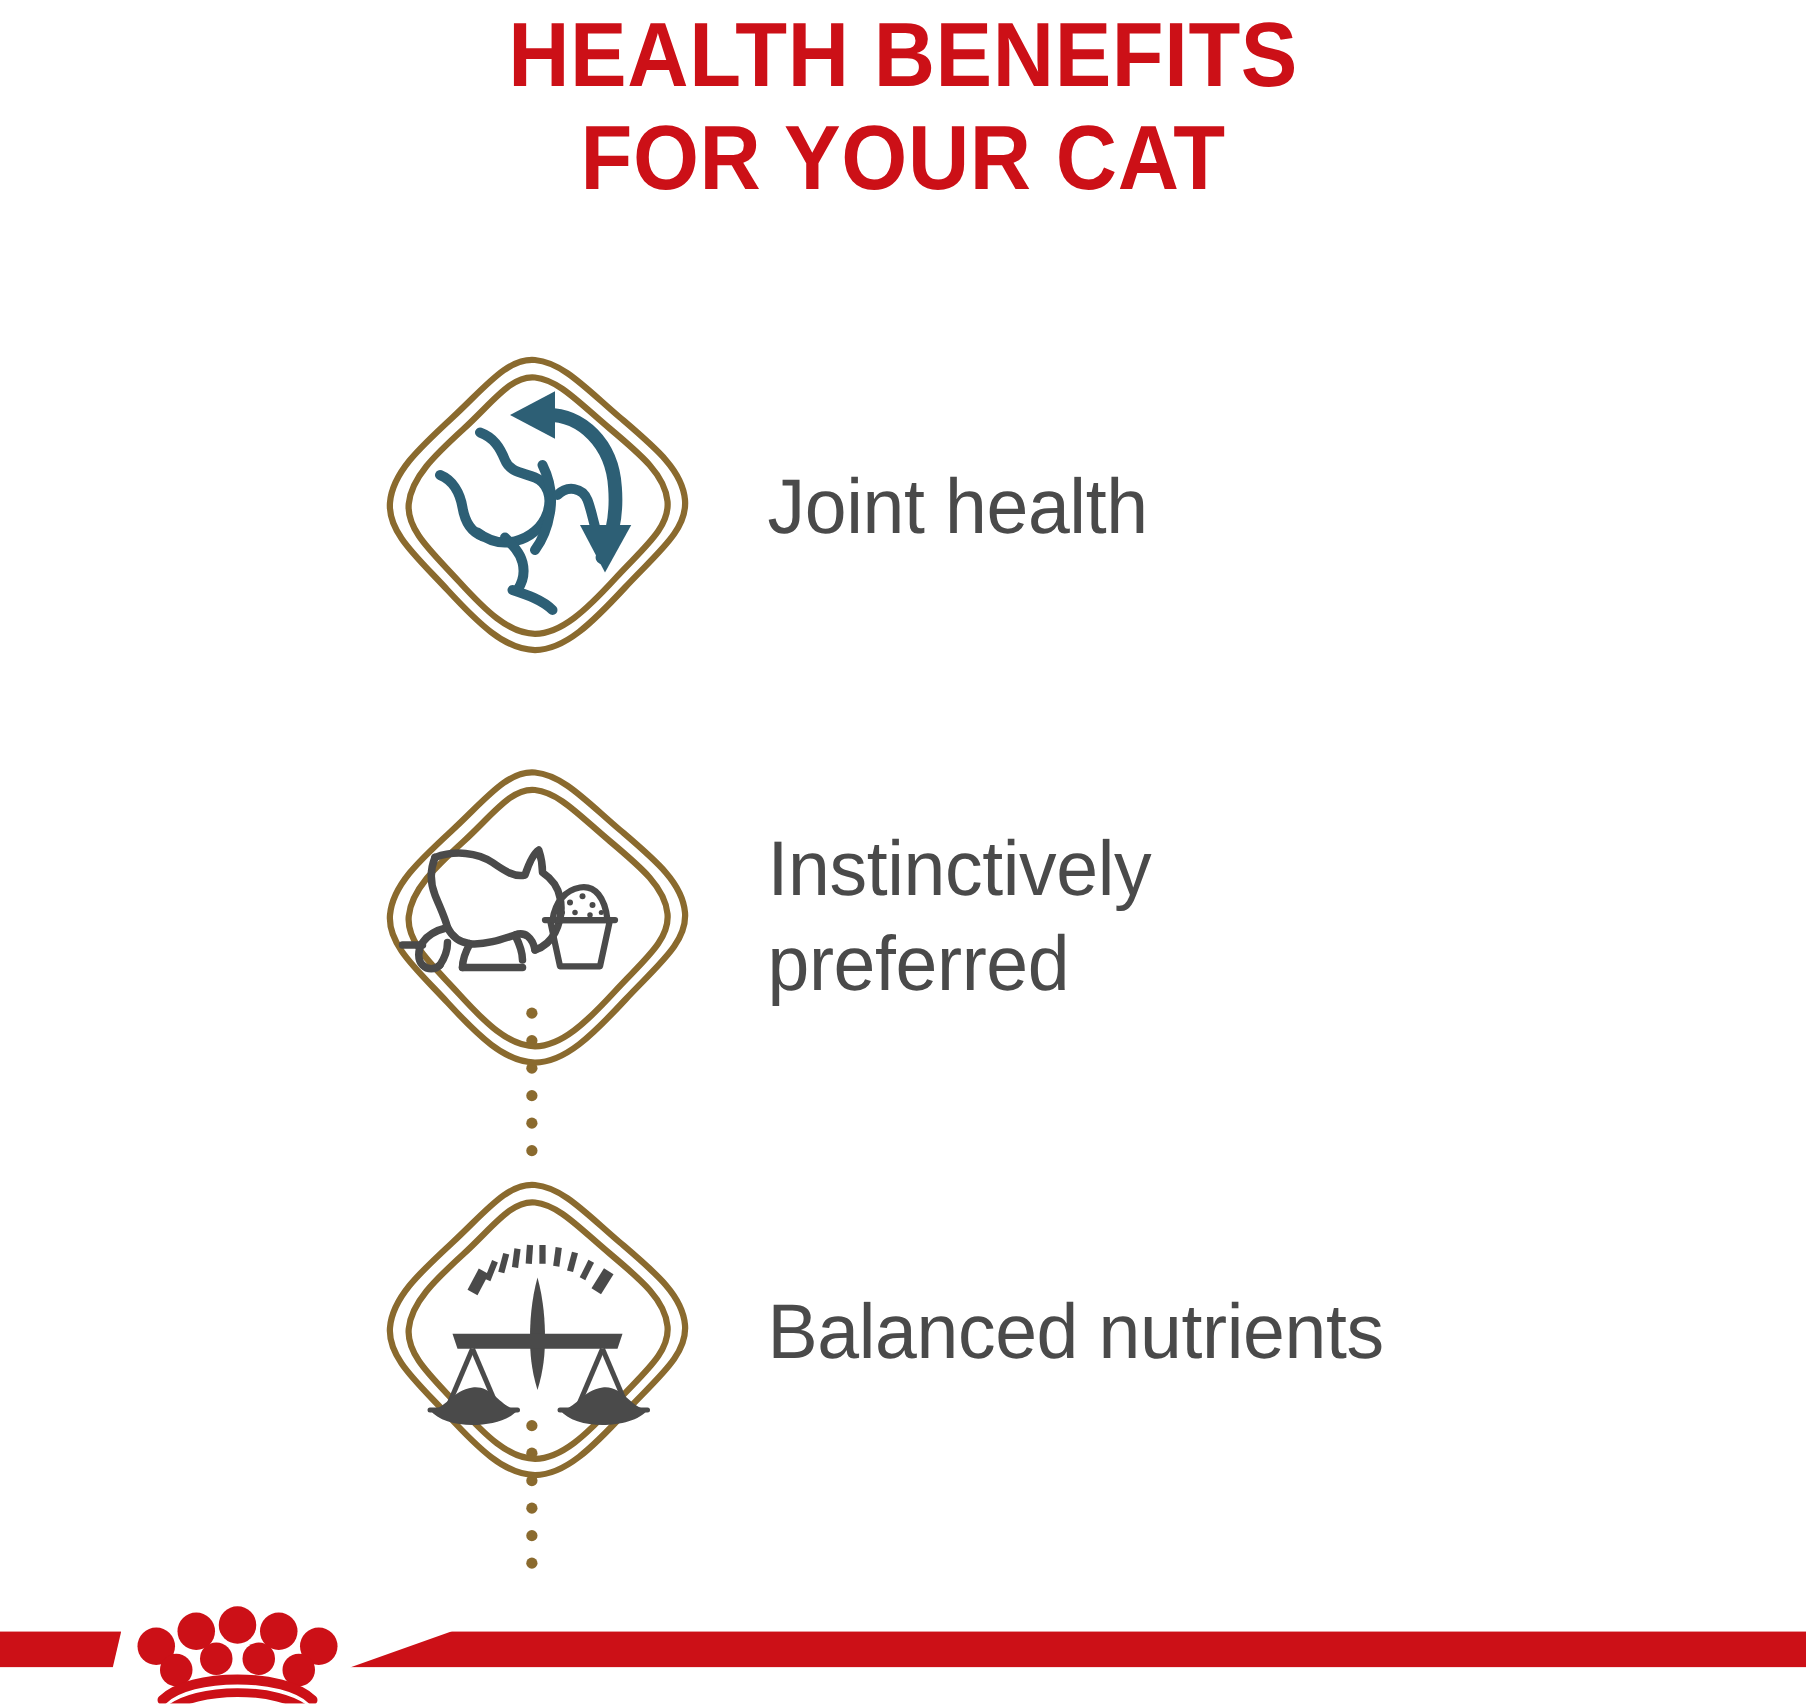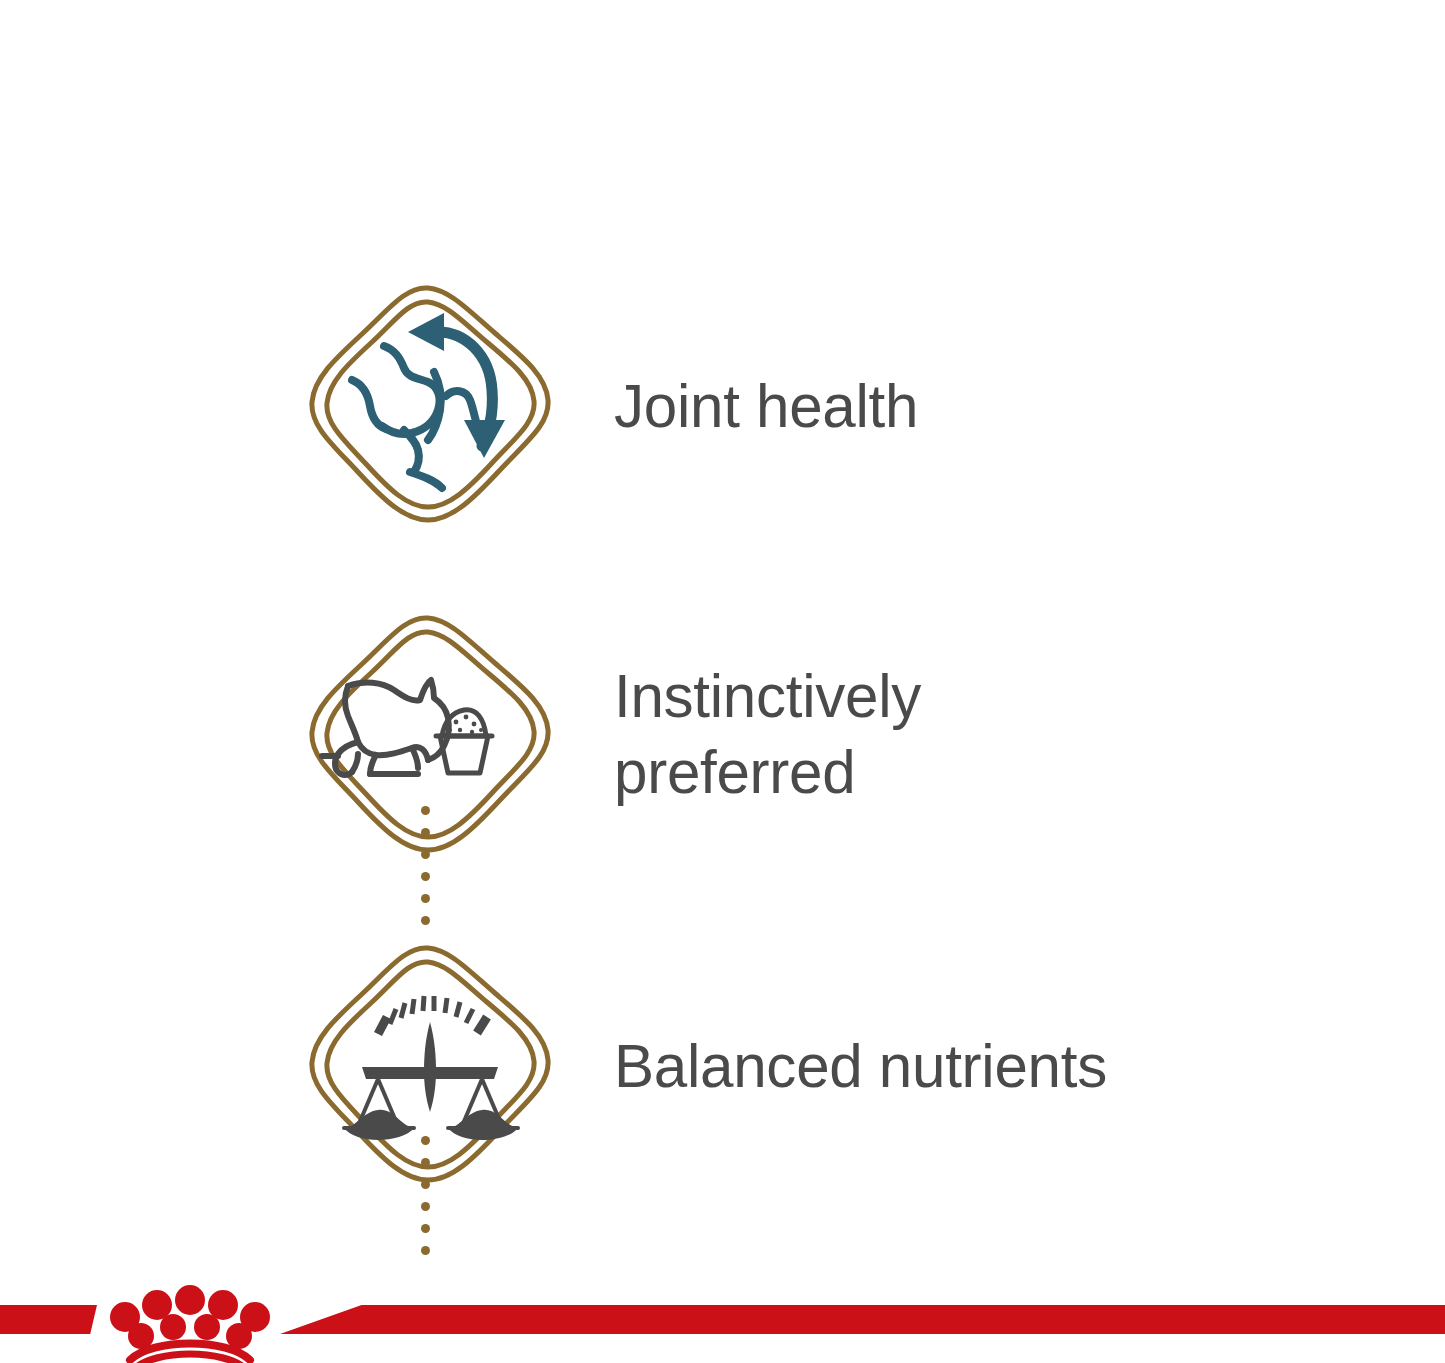--- a/index.html
+++ b/index.html
@@ -135,20 +135,24 @@
     top: 0;
     width: 180px;
     height: 91px;
   }
 </style>
 </head>
 <body>
 
 <div id="page">
 
+  <div class="title-block">
+    <span class="title-line">HEALTH BENEFITS</span>
+    <span class="title-line">FOR YOUR CAT</span>
+  </div>
 
   <div class="benefits">
 
     <div class="row row-1">
       <div class="icon-slot">
         <svg width="260" height="250" viewBox="0 0 260 250" xmlns="http://www.w3.org/2000/svg">
           <g fill="none" stroke="#8A6A2E" stroke-width="5" stroke-linecap="round" stroke-linejoin="round">
             <path d="M128 8 C150 10 168 30 196 54 C224 78 246 96 248 120 C250 144 226 162 200 190 C174 218 152 240 128 240 C104 240 82 218 58 192 C34 166 10 146 12 122 C14 98 36 78 62 54 C88 30 106 6 128 8 Z"></path>
             <path d="M128 22 C147 24 163 42 188 63 C213 84 232 100 234 121 C236 142 215 158 192 183 C169 208 149 227 128 227 C107 227 88 208 67 185 C46 162 25 144 27 123 C29 102 48 84 71 63 C94 42 109 20 128 22 Z"></path>
           </g>

